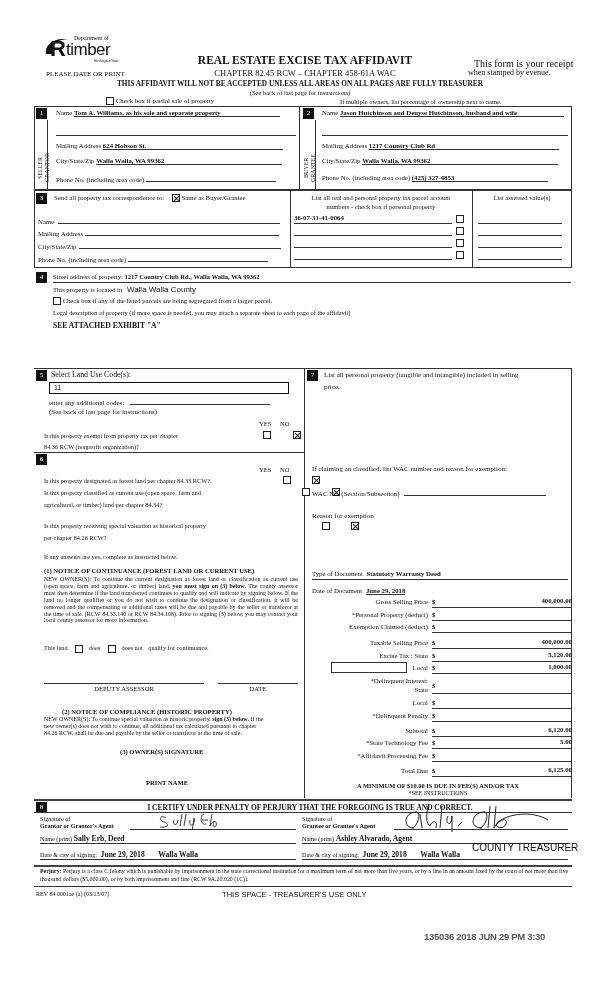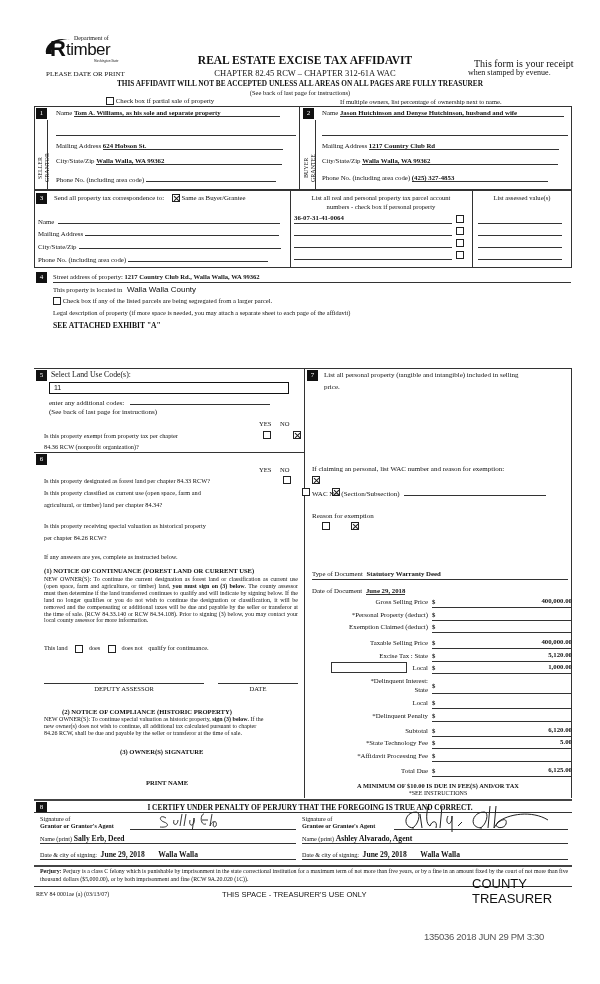--- a/index.html
+++ b/index.html
@@ -31,21 +31,21 @@
   <svg width="30" height="22" class="abs" style="left:0;top:4px;">
     <path d="M4 18 C2 8, 14 0, 28 4 C18 2, 8 8, 10 18 Z" fill="#111"></path>
   </svg>
   <span class="abs sans b" style="left:8px;top:6px;font-size:22px;line-height:22px;">R</span>
   <span class="abs" style="left:32px;top:3px;font-size:6px;">Department of</span>
   <span class="abs sans" style="left:24px;top:9px;font-size:17px;line-height:17px;letter-spacing:-0.5px;">timber</span>
   <span class="abs" style="left:52px;top:27px;font-size:3.5px;font-style:italic;">Washington State</span>
 </div>
 <div class="abs" style="left:46px;top:70px;font-size:7px;">PLEASE DATE OR PRINT</div>
 <div class="abs c b" style="left:190px;top:54px;width:230px;font-size:11.5px;">REAL ESTATE EXCISE TAX AFFIDAVIT</div>
-<div class="abs c" style="left:190px;top:68px;width:230px;font-size:8.5px;">CHAPTER 82.45 RCW – CHAPTER 312-61A WAC</div>
+<div class="abs c" style="left:190px;top:68px;width:230px;font-size:8.5px;">CHAPTER 82.45 RCW – CHAPTER 458-61A WAC</div>
 <div class="abs" style="left:474px;top:58px;font-size:10px;">This form is your receipt</div>
 <div class="abs" style="left:468px;top:68px;font-size:8px;">when stamped by evenue.</div>
 <div class="abs c b" style="left:60px;top:79px;width:480px;font-size:7.3px;">THIS AFFIDAVIT WILL NOT BE ACCEPTED UNLESS ALL AREAS ON ALL PAGES ARE FULLY TREASURER</div>
 <div class="abs c" style="left:200px;top:89px;width:200px;font-size:6.5px;">(See back of last page for instructions)</div>
 <div class="abs" style="left:106px;top:97px;font-size:6.8px;">
   <span class="cb"></span>
   <span>Check box if partial sale of property</span>
 </div>
 <div class="abs" style="left:340px;top:98px;font-size:6.5px;">If multiple owners, list percentage of ownership next to name.</div>
 
@@ -220,21 +220,21 @@
 <div class="abs" style="left:44px;top:716px;width:222px;font-size:6px;line-height:6.9px;">
   <span>NEW OWNER(S): To continue special valuation as historic property, </span><span class="b">sign (3) below</span><span>. If the new owner(s) does not wish to continue, all additional tax calculated pursuant to chapter 84.26 RCW, shall be due and payable by the seller or transferor at the time of sale.</span>
 </div>
 <div class="abs b" style="left:120px;top:748px;font-size:6.6px;">(3) OWNER(S) SIGNATURE</div>
 <div class="abs b" style="left:146px;top:779px;font-size:6.6px;">PRINT NAME</div>
 
 
 <span class="num abs" style="left:307px;top:370px;">7</span>
 <div class="abs" style="left:324px;top:371px;font-size:7px;">List all personal property (tangible and intangible) included in selling</div>
 <div class="abs" style="left:324px;top:383px;font-size:7px;">price.</div>
-<div class="abs" style="left:312px;top:465px;font-size:7px;">If claiming an personal, list WAC number and reason for exemption:</div>
+<div class="abs" style="left:312px;top:465px;font-size:7px;">If claiming an classified, list WAC number and reason for exemption:</div>
 <div class="abs" style="left:312px;top:488px;font-size:7px;">
   <span>WAC No. (Section/Subsection)</span>
   <span class="uline" style="display:inline-block;width:142px;height:8px;margin-left:3px;"></span>
 </div>
 <div class="abs" style="left:312px;top:512px;font-size:7px;">Reason for exemption</div>
 
 <div class="abs" style="left:312px;top:570px;width:256px;font-size:6.8px;border-bottom:1px solid #333;height:10px;">
   <span>Type of Document</span>
   <span class="b" style="margin-left:2px;">Statutory Warranty Deed</span>
 </div>
@@ -361,17 +361,17 @@
 </div>
 
 
 <div class="hline" style="left:34px;top:865px;width:538px;height:2px;background:#444;"></div>
 <div class="abs" style="left:40px;top:868px;width:530px;font-size:5.9px;line-height:7.6px;">
   <span class="b">Perjury:</span><span> Perjury is a class C felony which is punishable by imprisonment in the state correctional institution for a maximum term of not more than five years, or by a fine in an amount fixed by the court of not more than five thousand dollars ($5,000.00), or by both imprisonment and fine (RCW 9A.20.020 (1C)).</span>
 </div>
 <div class="hline" style="left:34px;top:886px;width:538px;"></div>
 <div class="abs" style="left:36px;top:891px;font-size:6px;">REV 84 0001ae (a) (03/13/07)</div>
 <div class="abs sans" style="left:222px;top:890px;font-size:7.6px;">THIS SPACE - TREASURER'S USE ONLY</div>
-<div class="abs sans" style="left:472px;top:876px;font-size:13px;">COUNTY TREASURER</div>
-<div class="abs sans" style="left:424px;top:931px;font-size:9.5px;color:#555;letter-spacing:-0.3px;font-weight:400;">135036 2018 JUN 29 PM 3:30</div>
+<div class="abs sans" style="left:472px;top:842px;font-size:10px;">COUNTY TREASURER</div>
+<div class="abs sans" style="left:424px;top:931px;font-size:9.5px;color:#555;letter-spacing:-0.3px;font-weight:700;">135036 2018 JUN 29 PM 3:30</div>
 
 
 
 
 </body></html>

